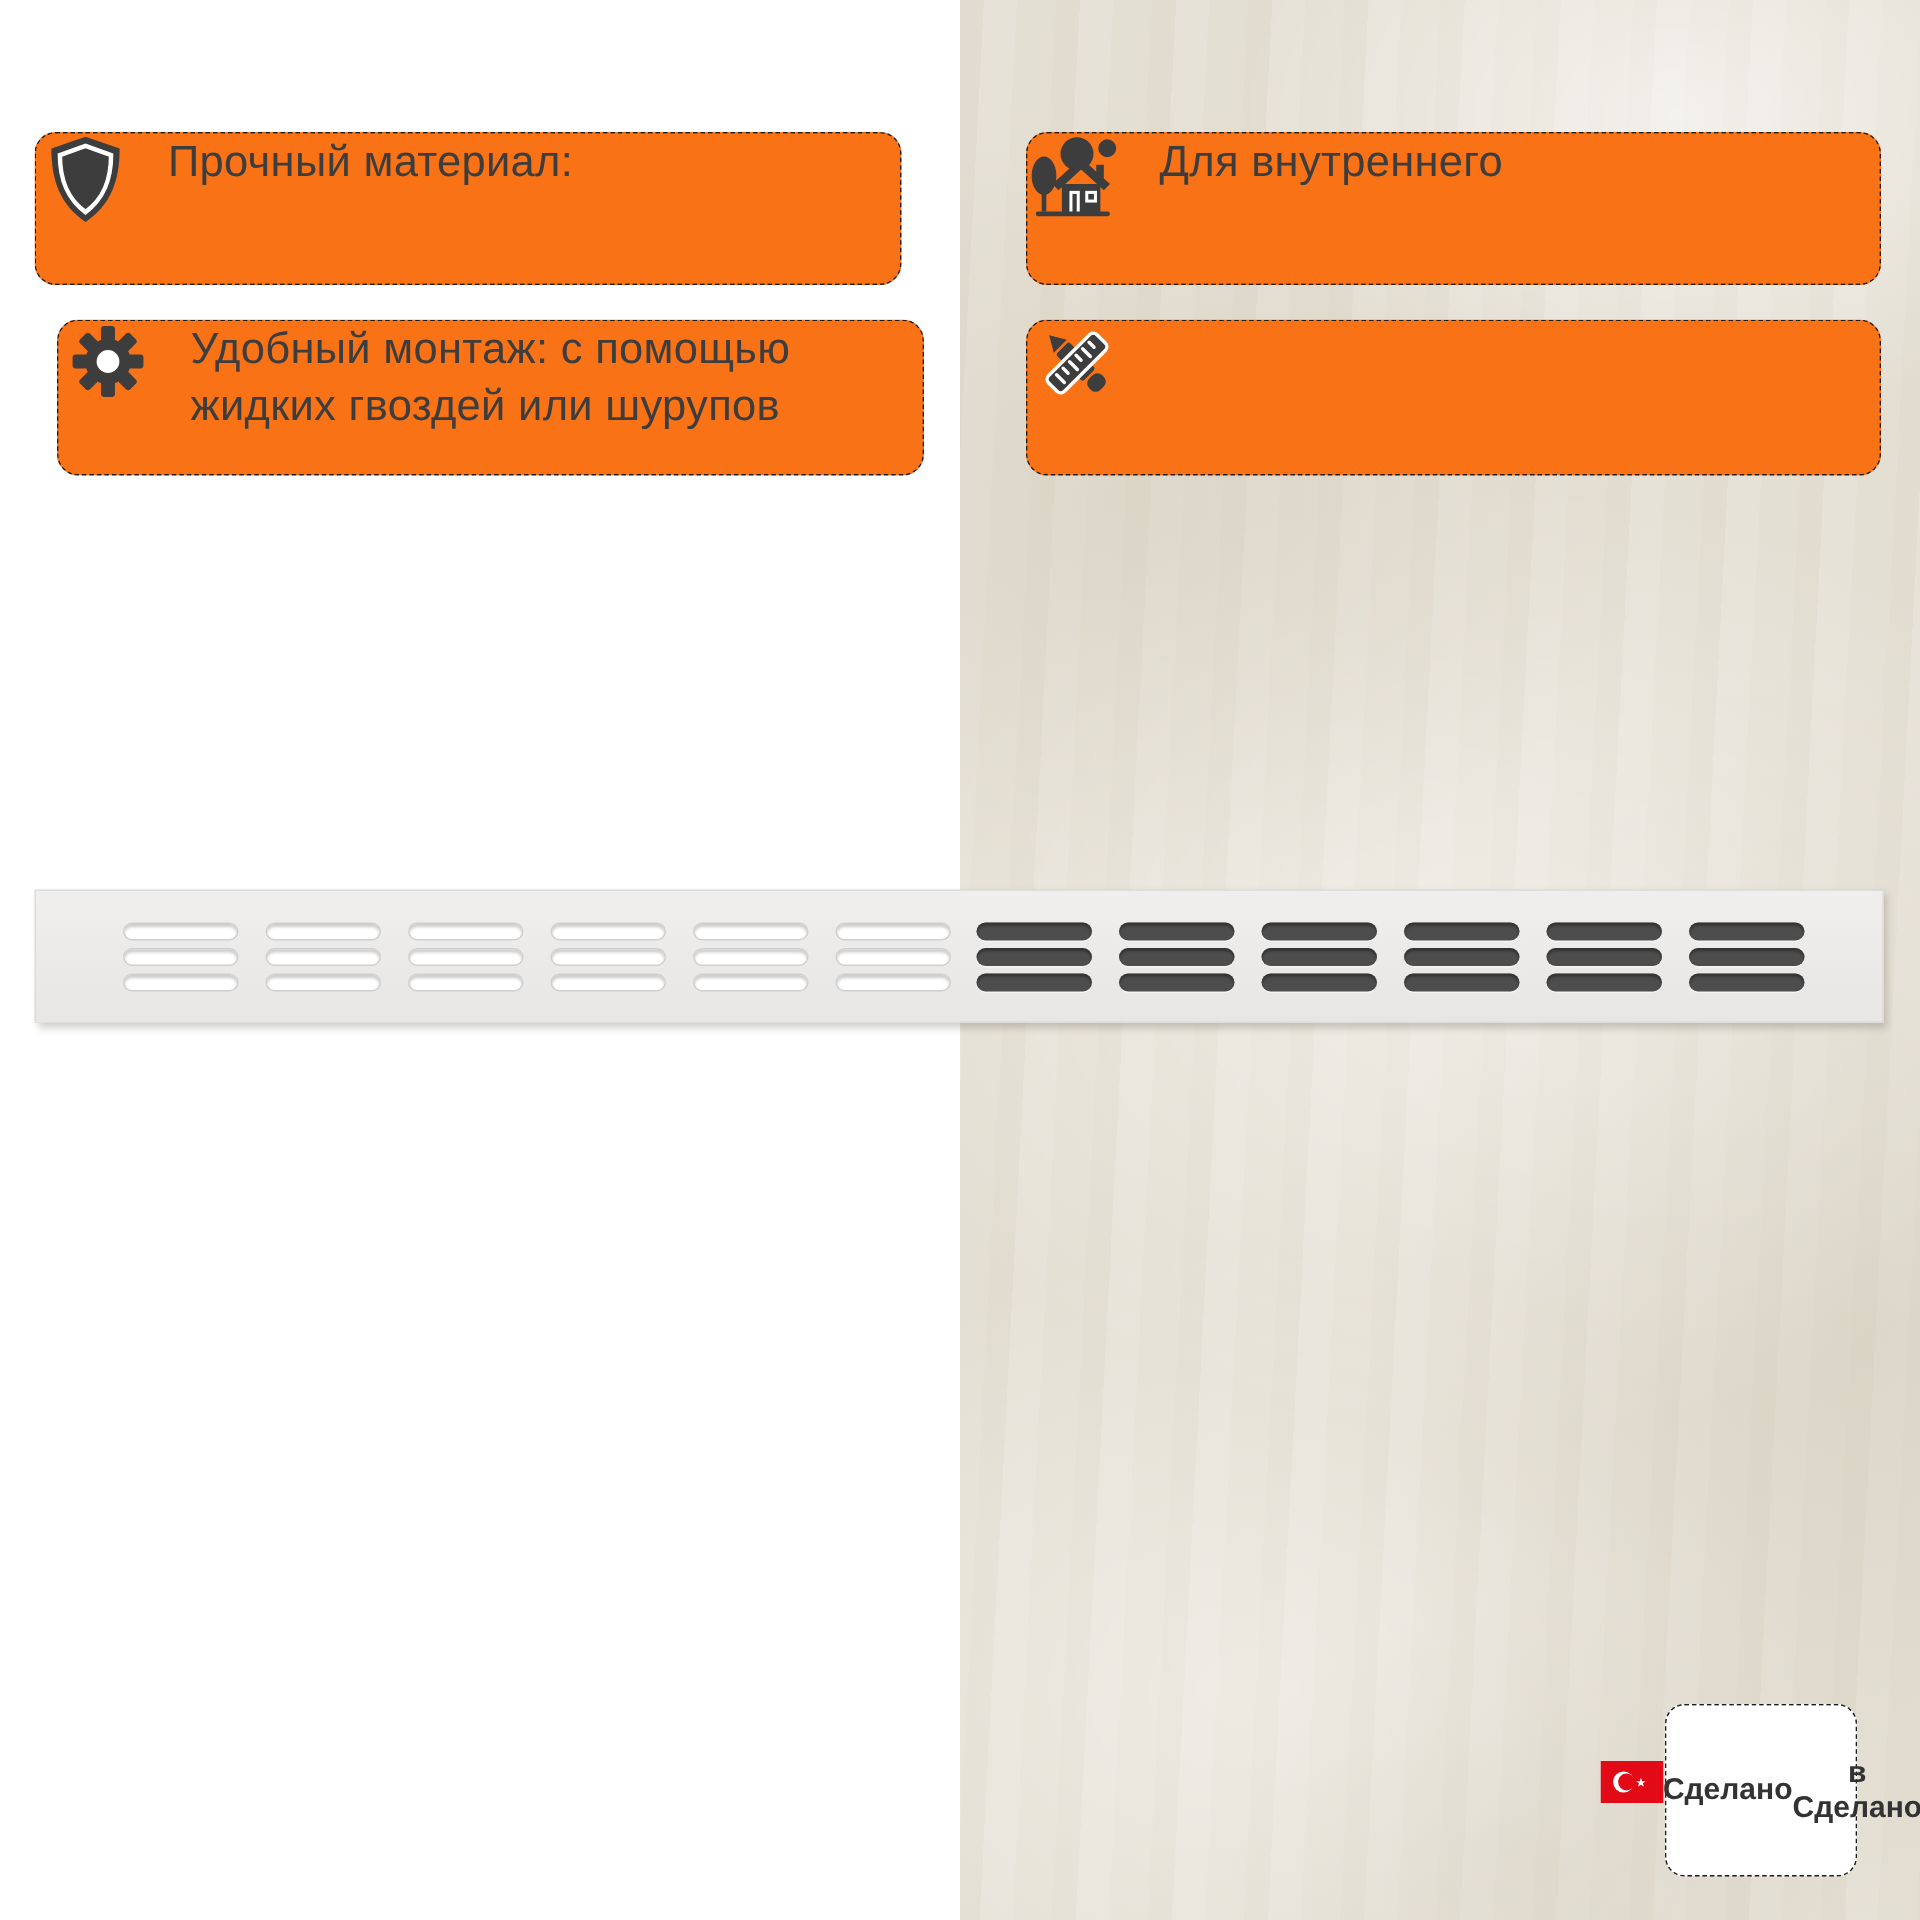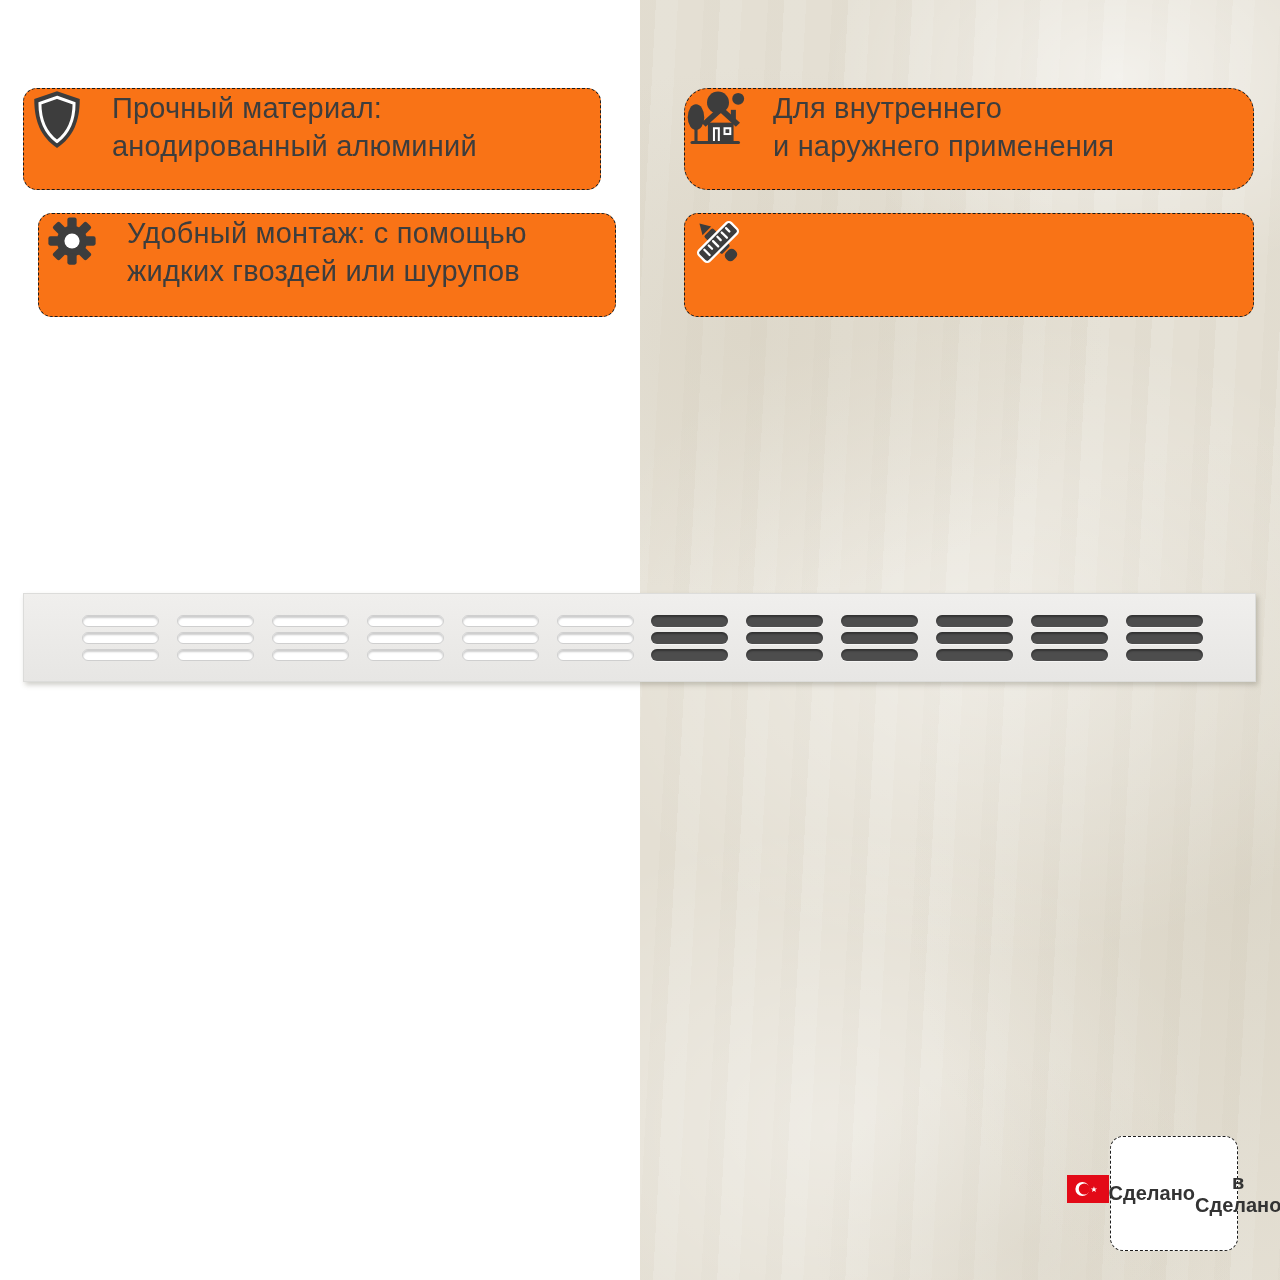--- a/index.html
+++ b/index.html
@@ -18,21 +18,21 @@
       repeating-linear-gradient(93deg, rgba(204,197,180,.10) 0 16px, rgba(255,255,255,.09) 16px 38px, rgba(204,197,180,0) 38px 64px),
       #e4dfd3;
   }
 
   
   .feature-box{position:absolute;box-sizing:border-box;background:#f97316;
     border:1.5px dashed #1c1c1c;border-radius:14px;
     display:flex;align-items:flex-start;}
   .fb1{left:23px;top:88px;width:578px;height:102px;}
   .fb2{left:38px;top:213px;width:578px;height:104px;}
-  .fb3{left:684px;top:88px;width:570px;height:102px;border-radius:24px;}
+  .fb3{left:684px;top:88px;width:570px;height:102px;}
   .fb4{left:684px;top:213px;width:570px;height:104px;}
   .icon{flex:0 0 auto;width:66px;display:flex;align-items:center;justify-content:center;margin-right:22px;}
   .feature-text{color:#3d3d3d;font-size:29px;line-height:38px;letter-spacing:.2px;}
 
   
   .grille{position:absolute;left:23px;top:593px;width:1233px;height:89px;
     background:linear-gradient(180deg,#f0efed 0%,#ebeae8 55%,#e7e6e4 100%);
     border:1px solid #dcdcda;box-sizing:border-box;
     box-shadow:2px 3px 5px rgba(90,85,70,.28);}
   .slots{position:absolute;left:58px;right:52px;top:50%;transform:translateY(-50%);
@@ -58,21 +58,20 @@
 
 <div class="feature-box fb1">
   <span class="icon">
     <svg width="56" height="62" viewBox="0 0 64 70">
       <path d="M32 2 L58 11 C58 36 51 54 32 67 C13 54 6 36 6 11 Z" fill="#3d3d3d"></path>
       <path d="M32 9 L51.5 16 C51.5 35 46 49 32 59.5 C18 49 12.5 35 12.5 16 Z" fill="none" stroke="#ffffff" stroke-width="3.4"></path>
     </svg>
   </span>
   <div class="feature-text">
     <div>Прочный материал:</div>
-    <div>анодированный алюминий</div>
   </div>
 </div>
 
 <div class="feature-box fb2">
   <span class="icon">
     <svg width="54" height="54" viewBox="0 0 64 64">
       <g fill="#3d3d3d">
         <circle cx="32" cy="32" r="18"></circle>
         <rect x="26.5" y="4" width="11" height="13" rx="2.5"></rect>
         <rect x="26.5" y="4" width="11" height="13" rx="2.5" transform="rotate(45 32 32)"></rect>
@@ -106,21 +105,20 @@
         <rect x="30.5" y="41" width="7.5" height="16" fill="#ffffff"></rect>
         <rect x="32.7" y="43.2" width="3.1" height="13.8" fill="#3d3d3d"></rect>
         <rect x="42" y="41" width="8.5" height="8.5" fill="#ffffff"></rect>
         <rect x="44.2" y="43.2" width="4.1" height="4.1" fill="#3d3d3d"></rect>
         <rect x="6" y="56" width="54" height="3.4" rx="1.7"></rect>
       </g>
     </svg>
   </span>
   <div class="feature-text">
     <div>Для внутреннего</div>
-    <div>и наружнего применения</div>
   </div>
 </div>
 
 <div class="feature-box fb4">
   <span class="icon">
     <svg width="56" height="56" viewBox="0 0 64 64">
 
       <g transform="rotate(-45 32 32)" fill="#3d3d3d">
         <path d="M32 2 L39 14 L25 14 Z"></path>
         <rect x="25" y="16" width="14" height="29" rx="2"></rect>

